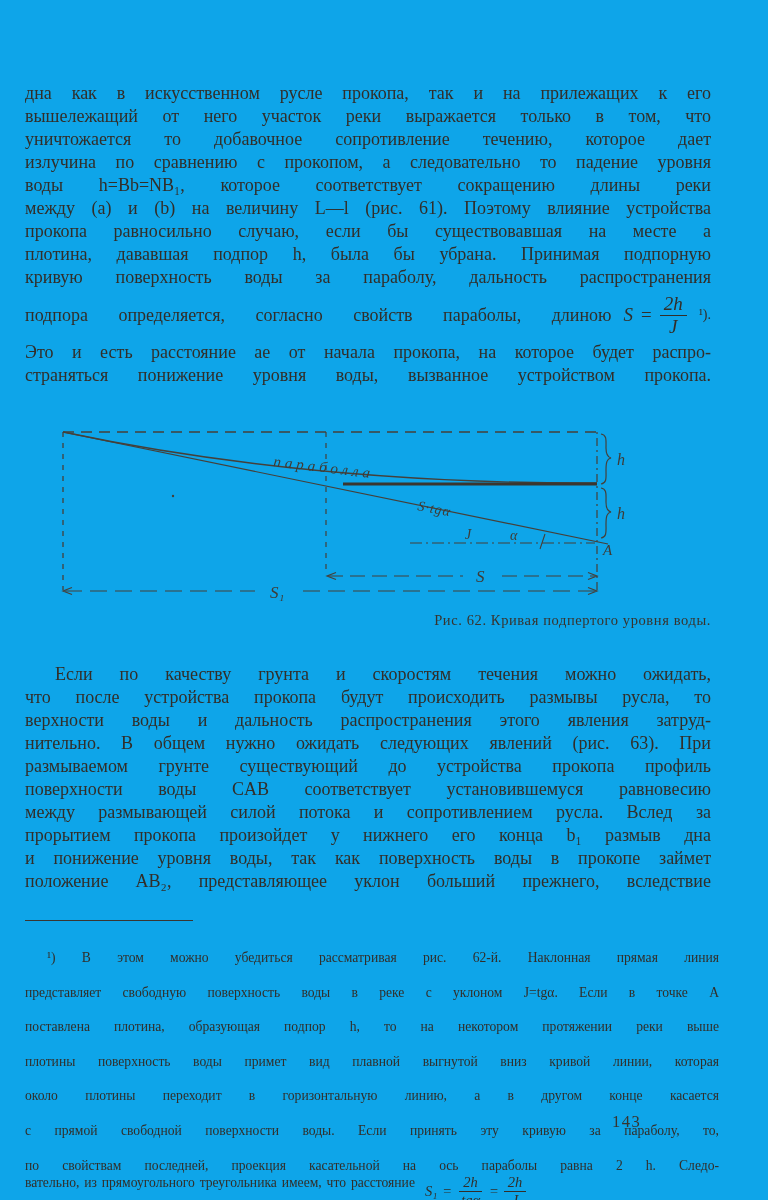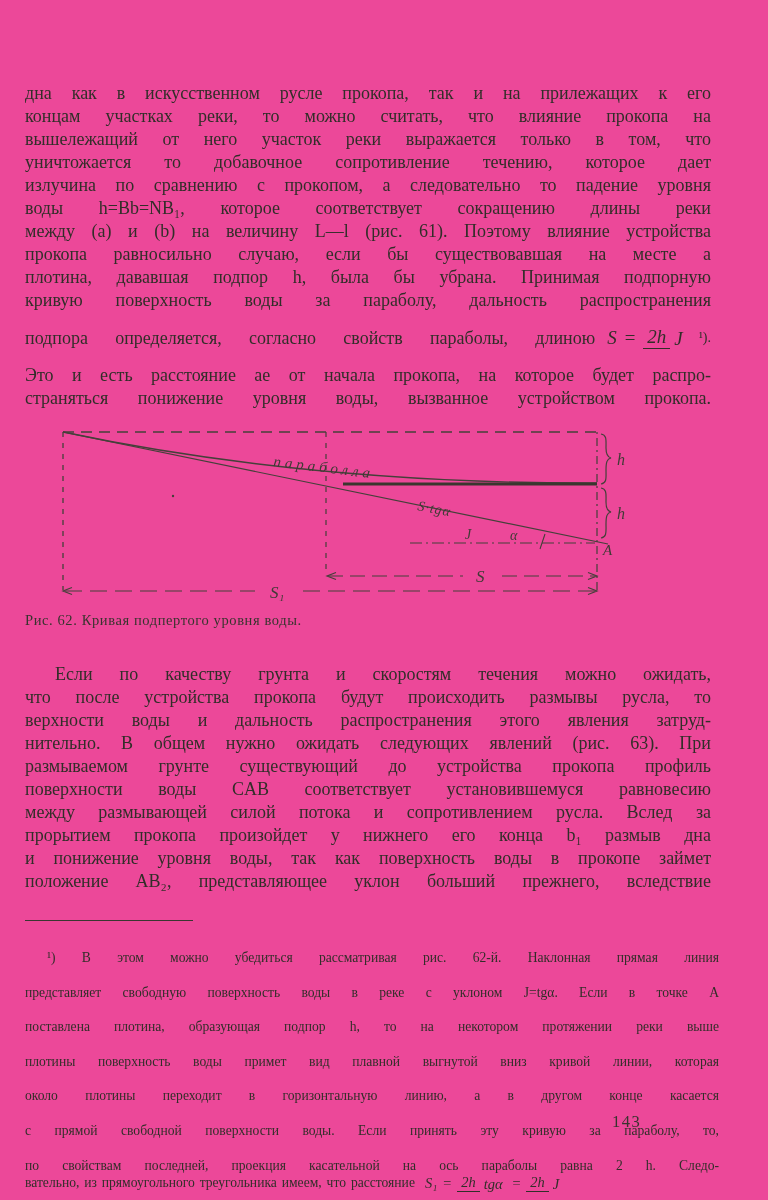--- a/index.html
+++ b/index.html
@@ -1,20 +1,20 @@
 <!DOCTYPE html>
 <html><head>
 <meta charset="utf-8">
 <style>
   html,body{margin:0;padding:0;}
   body{background:#e8e8e8;}
   #page{
     position:relative;
     width:768px;height:1200px;
-    background:#ec4899;
+    background:#0ea5e9;
     font-family:"Liberation Serif","DejaVu Serif",serif;
     color:#322e29;
     overflow:hidden;
   }
   .block{position:absolute;}
   
   .tl{
     height:23px;line-height:23px;
     font-size:18px;
     text-align:justify;text-align-last:justify;
@@ -23,51 +23,50 @@
   }
   .indent1{text-indent:30px;}
   
   .formula-line{
     display:flex;align-items:center;gap:12px;
     height:52px;
     font-size:18px;word-spacing:2px;font-family:Liberation Serif, serif;
   }
   .formula-line .ftext{flex:1 1 auto;text-align:justify;text-align-last:justify;}
   .math{font-style:italic;display:inline-flex;align-items:center;gap:7px;font-size:19px;}
-  .frac{display:inline-flex;flex-direction:row;align-items:center;line-height:1.05;vertical-align:middle;}
+  .frac{display:inline-flex;flex-direction:column;align-items:center;line-height:1.05;vertical-align:middle;}
   .frac .num{border-bottom:1.4px solid #322e29;padding:0 4px 1px 4px;}
   .frac .den{padding:1px 4px 0 4px;}
   .fn-note{font-size:14px;vertical-align:top;}
   
   .fl{
     height:18.6px;line-height:18.6px;
     font-size:13.6px;
     text-align:justify;text-align-last:justify;
     word-spacing:1.5px;white-space:nowrap;margin-top:16px;
   }
   .fn-indent{text-indent:22px;}
   .fn-formula{
     display:flex;align-items:flex-start;gap:10px;
     height:44px;font-size:13.6px;word-spacing:1.5px;
   }
   .fn-formula .math{font-size:14.5px;gap:5px;}
   .fn-formula .frac .num{border-bottom:1.1px solid #322e29;}
   #separator{border-top:1.6px solid #3a3631;height:0;}
-  #caption{text-align:left;font-size:14.5px;letter-spacing:0.6px;color:#38342e;}
+  #caption{text-align:right;font-size:14.5px;letter-spacing:0.6px;color:#38342e;}
   #pagenum{font-size:16.5px;letter-spacing:1.5px;color:#38342e;}
   svg text{fill:#3f3b35;}
 </style>
 </head>
 <body>
 
 <div id="page">
 
   <div class="block" id="p1" style="top:82px;left:25px;width:686px;">
     <div class="tl">дна как в искусственном русле прокопа, так и на прилежащих к его</div>
-    <div class="tl">концам участках реки, то можно считать, что влияние прокопа на</div>
     <div class="tl">вышележащий от него участок реки выражается только в том, что</div>
     <div class="tl">уничтожается то добавочное сопротивление течению, которое дает</div>
     <div class="tl">излучина по сравнению с прокопом, а следовательно то падение уровня</div>
     <div class="tl">воды h=Bb=NB₁, которое соответствует сокращению длины реки</div>
     <div class="tl">между (a) и (b) на величину L—l (рис. 61). Поэтому влияние устройства</div>
     <div class="tl">прокопа равносильно случаю, если бы существовавшая на месте a</div>
     <div class="tl">плотина, дававшая подпор h, была бы убрана. Принимая подпорную</div>
     <div class="tl">кривую поверхность воды за параболу, дальность распространения</div>
     <div class="formula-line">
       <span class="ftext">подпора определяется, согласно свойств параболы, длиною</span>

